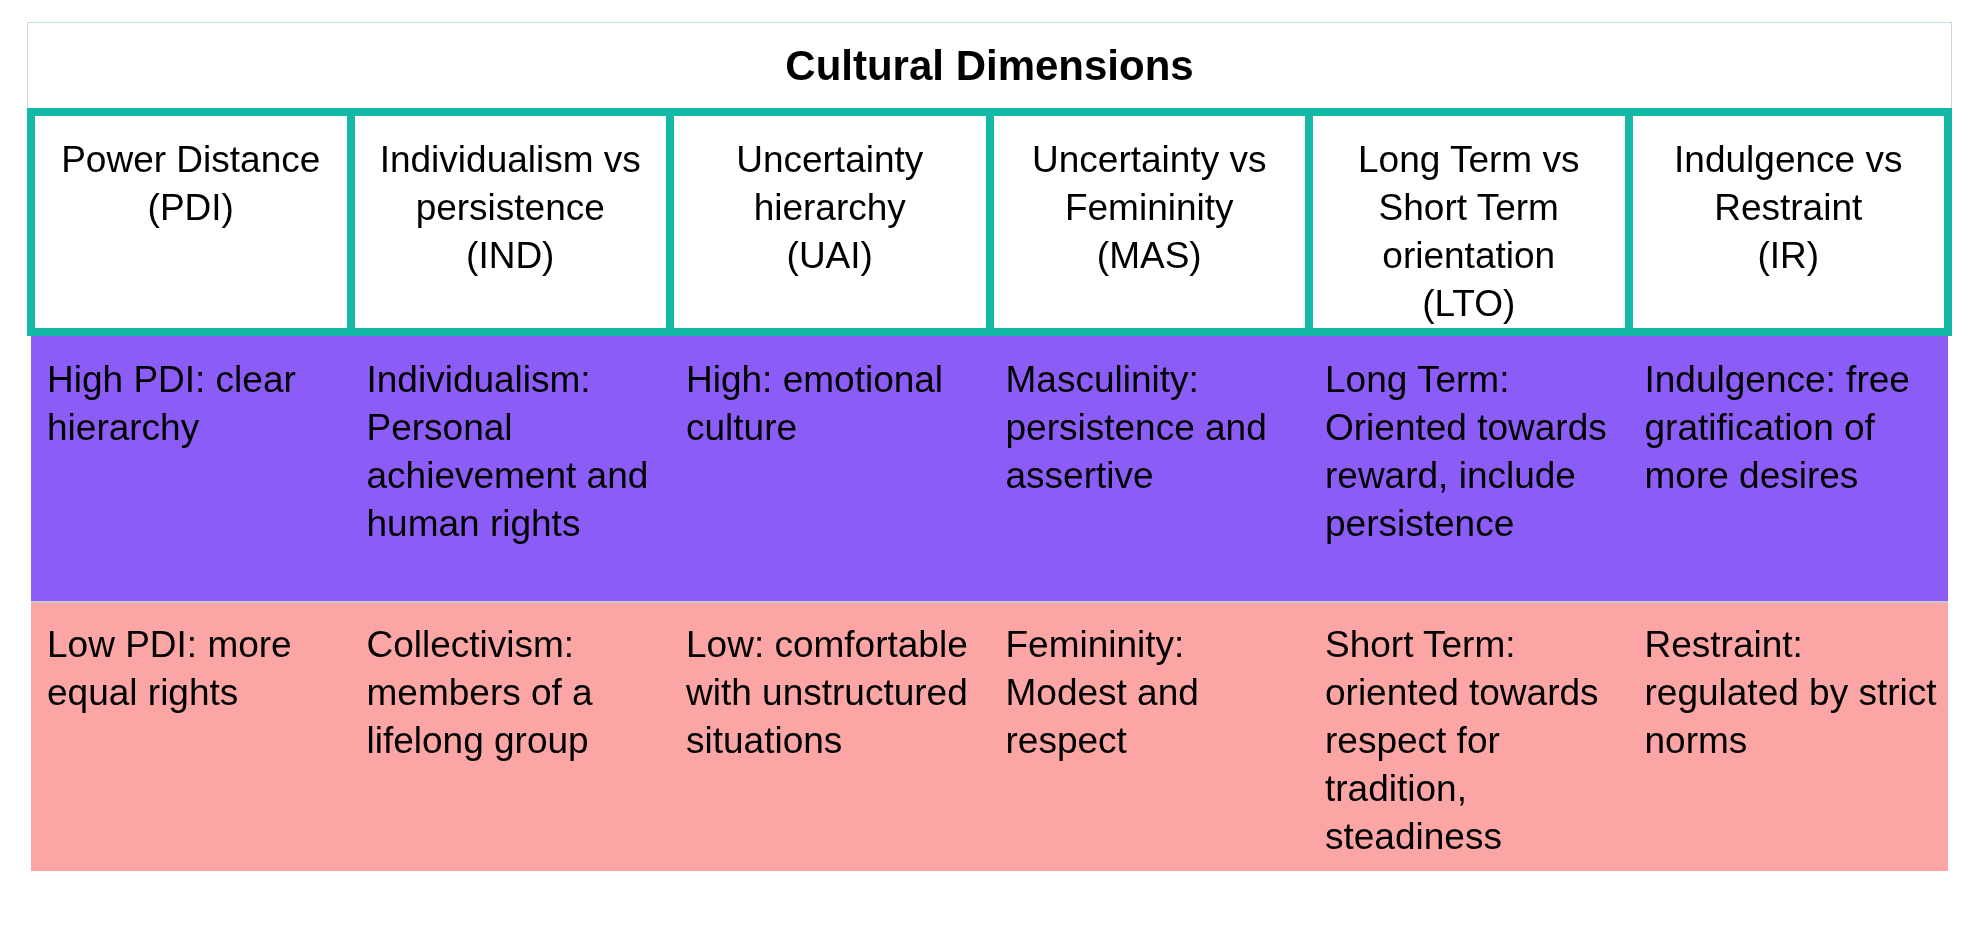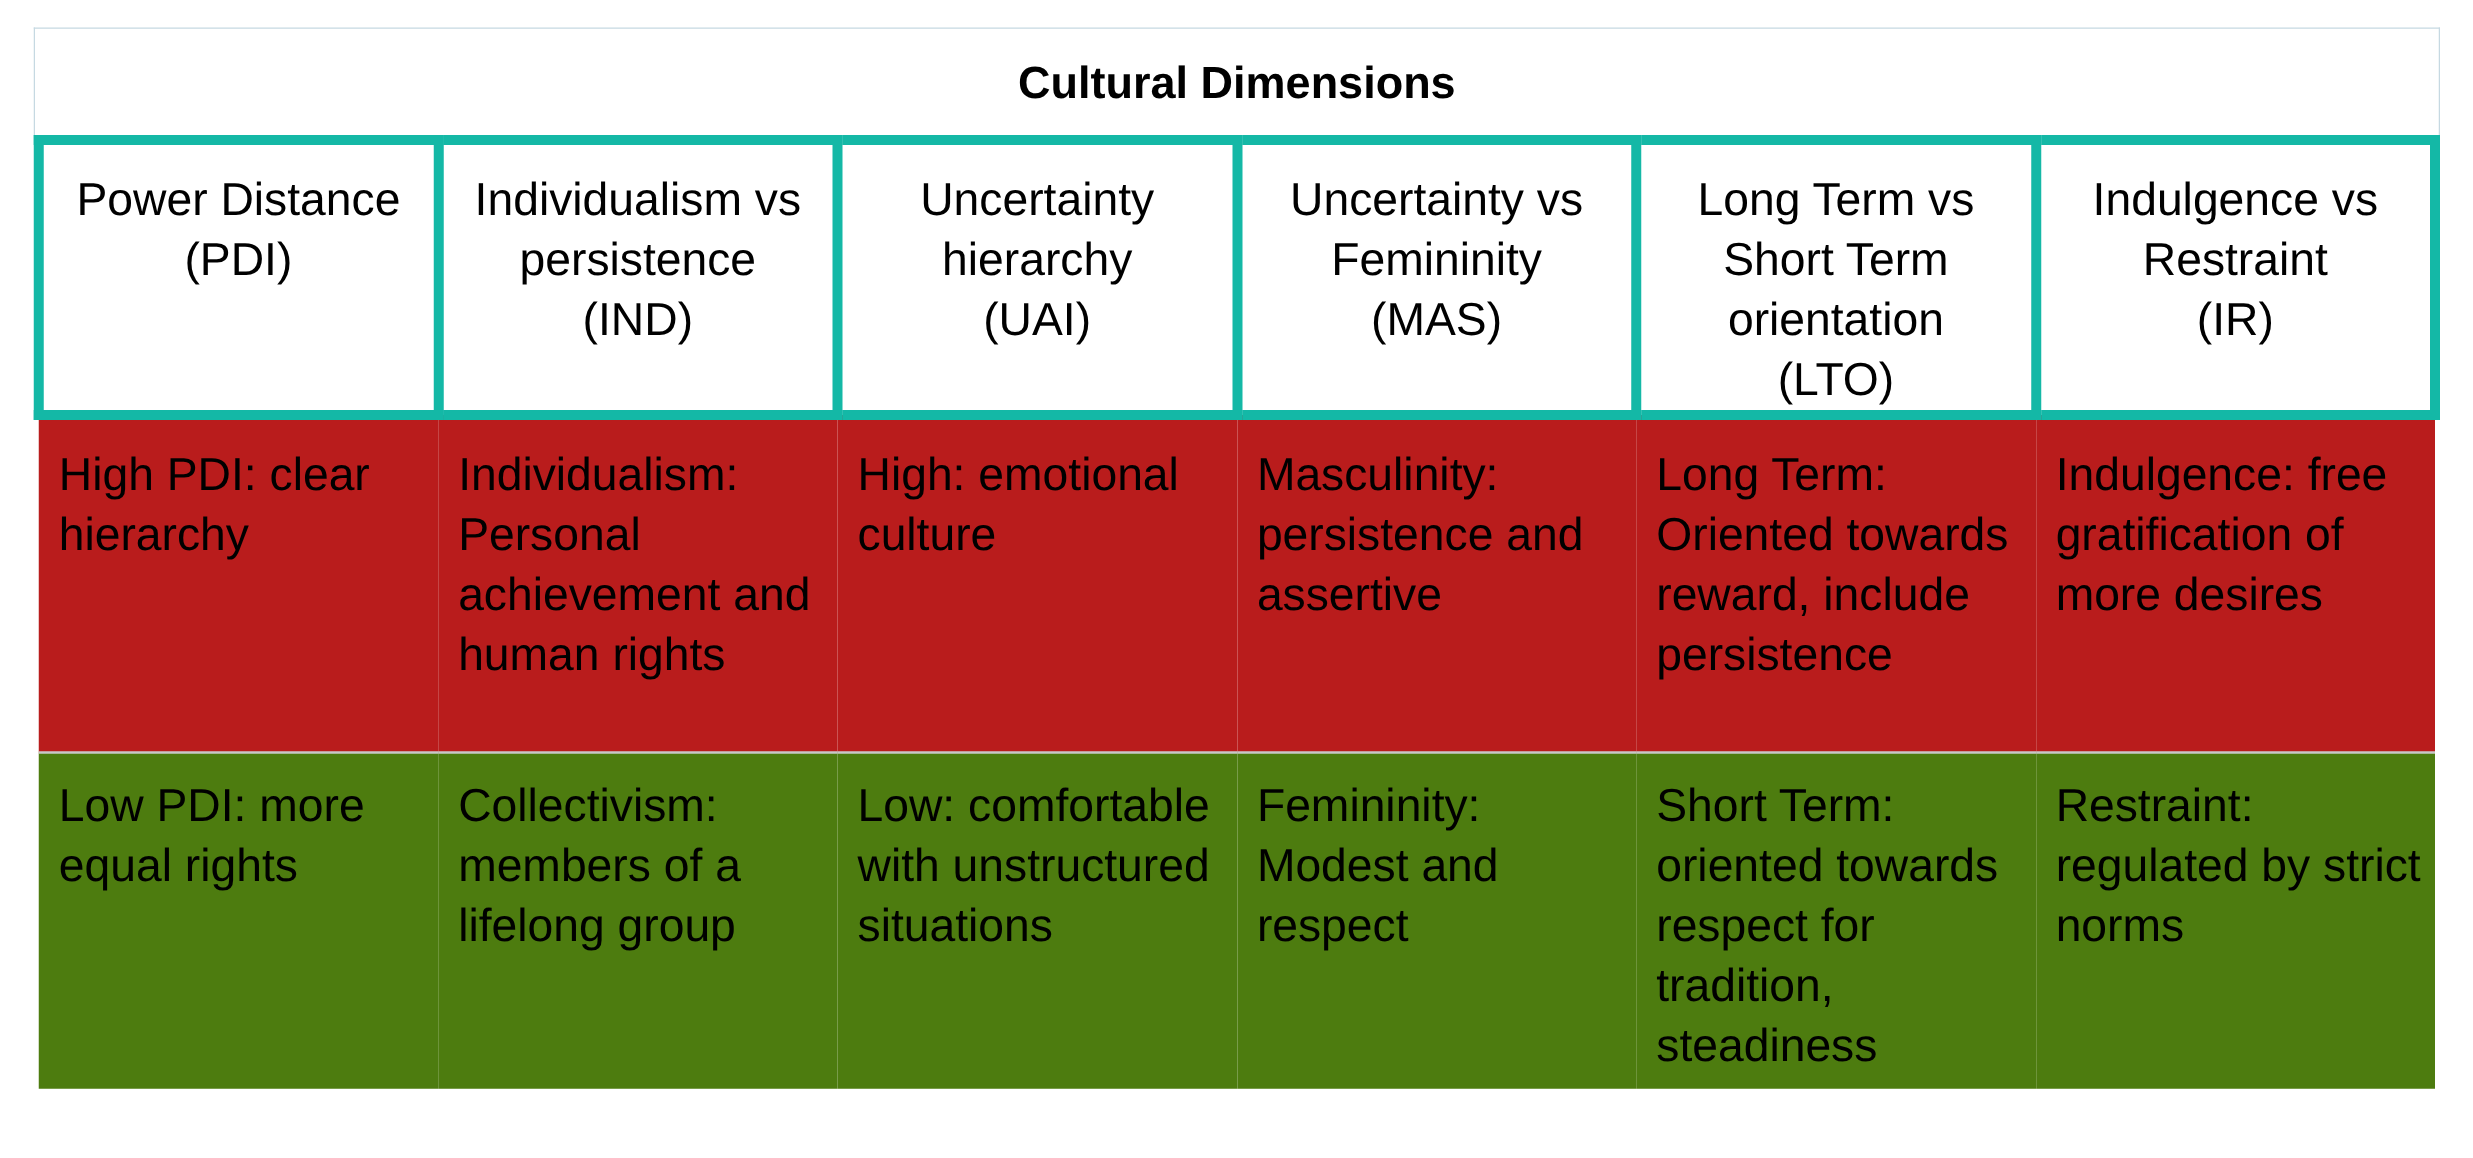--- a/index.html
+++ b/index.html
@@ -1,28 +1,28 @@
 <!DOCTYPE html>
 <html><head>
 <meta charset="utf-8">
 <style>
   html, body { margin:0; padding:0; background:#ffffff; }
   body { width:1978px; height:926px; position:relative; overflow:hidden;
          font-family:"Liberation Sans", "DejaVu Sans", sans-serif; color:#000; }
   .wrap { position:absolute; left:27px; top:22px; width:1925px; }
   .title-box { height:86px; border:1px solid #c6d9e2; border-bottom:none; box-sizing:border-box;
                display:flex; align-items:center; justify-content:center;
-               font-weight:bold; font-size:36px; }
+               font-weight:bold; font-size:42px; }
   table { border-collapse:collapse; width:1925px; table-layout:fixed; }
   th { border:8px solid #14b8a6; font-weight:normal; font-size:37px; line-height:48px;
        vertical-align:top; text-align:center; padding:20px 4px 0 4px; height:206px; box-sizing:border-box; }
   td { font-size:37px; line-height:48px; vertical-align:top; text-align:left;
        padding:20px 8px 10px 16px; }
-  tr.row-high td { background:#b91c1c; height:270px; box-sizing:border-box; border-bottom:2px solid #c8c8c8; }
-  tr.row-low td { background:#4d7c0f; padding-top:18px;margin-top:46px; }
+  tr.row-high td { background:#8b5cf6; height:270px; box-sizing:border-box; border-bottom:2px solid #c8c8c8; }
+  tr.row-low td { background:#fca5a5; padding-top:18px;margin-top:46px; }
   .line { display:block; }
 </style>
 </head>
 <body>
 
 <div class="wrap">
   <div class="title-box">Cultural Dimensions</div>
   <table>
     <thead>
       <tr>

